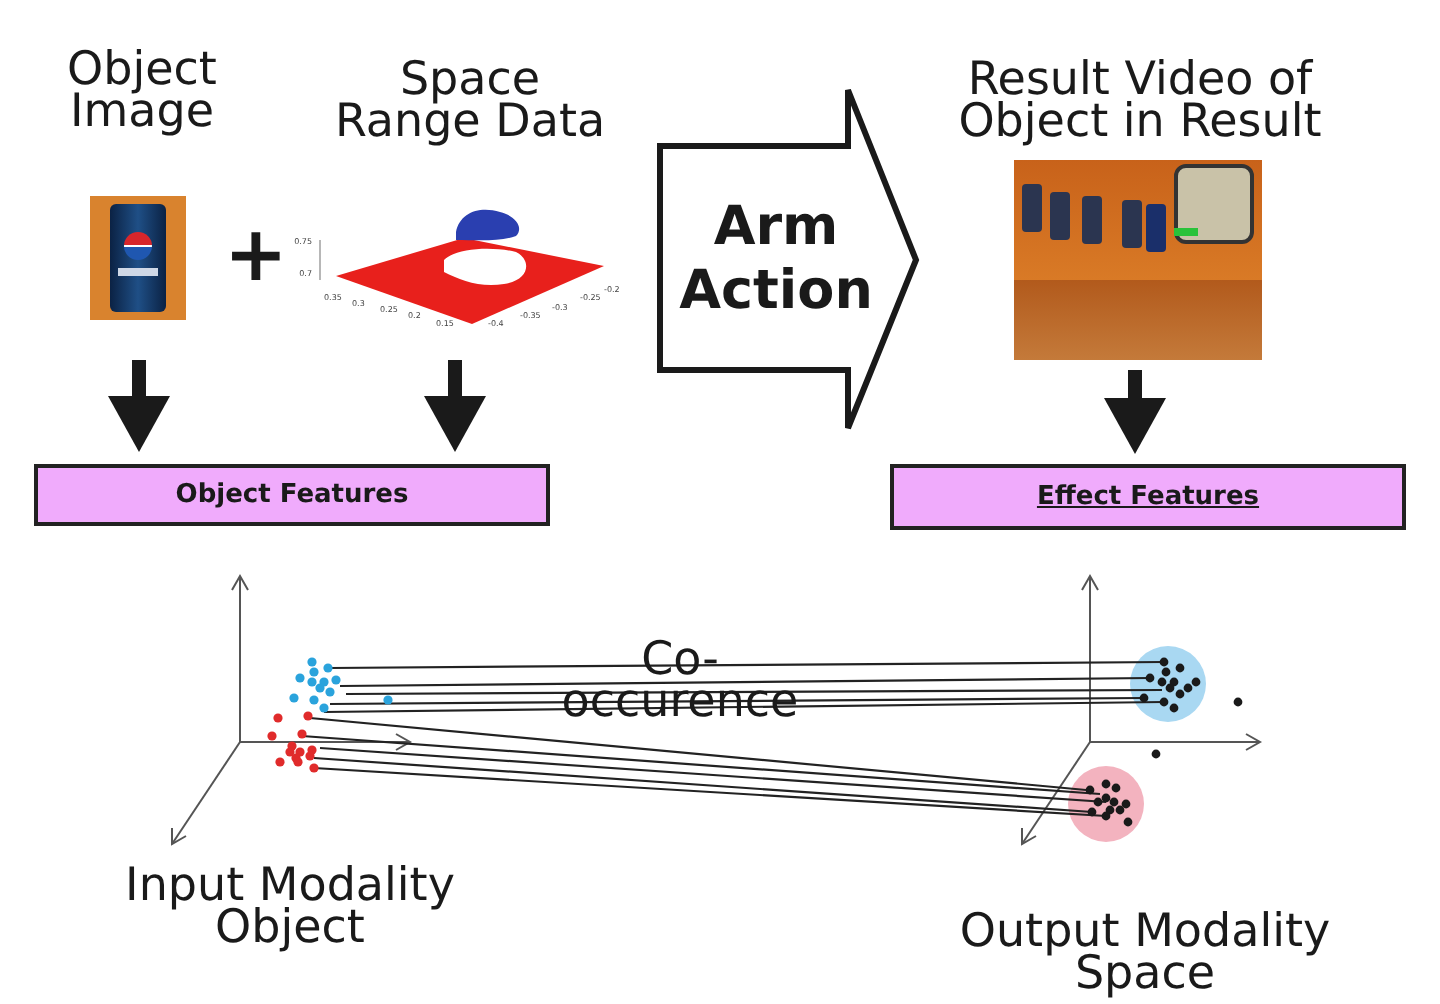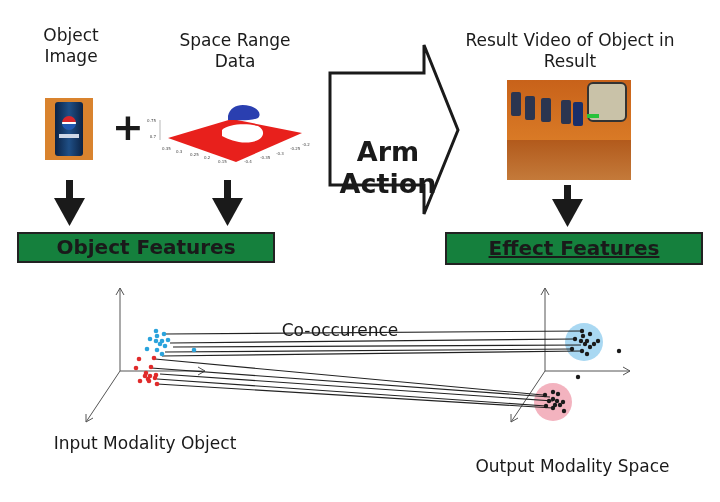--- a/index.html
+++ b/index.html
@@ -1,21 +1,21 @@
 <!DOCTYPE html>
 <html><head>
 <meta charset="utf-8">
 <style>
   html, body { margin: 0; padding: 0; background: #ffffff; }
   body { width: 720px; height: 502px; position: relative; overflow: hidden; font-family: "DejaVu Sans", sans-serif; }
-  .label { position: absolute; text-align: center; color: #1a1a1a; font-size: 17px; line-height: 21px; }
-  .feat { position: absolute; background: #15803d; border: 2px solid #222; box-sizing: border-box; text-align: center; font-weight: bold; font-size: 20px; color: #1a1a1a; }
+  .label { position: absolute; text-align: center; color: #1a1a1a; font-size: 23px; line-height: 21px; }
+  .feat { position: absolute; background: #f0abfc; border: 2px solid #222; box-sizing: border-box; text-align: center; font-weight: bold; font-size: 13px; color: #1a1a1a; }
   svg { position: absolute; left: 0; top: 0; }
   .thumb { position: absolute; box-sizing: border-box; }
-  .arm-text { position: absolute; text-align: center; font-weight: bold; font-size: 27px; line-height: 32px; color: #1a1a1a; margin-top: 38px; }
+  .arm-text { position: absolute; text-align: center; font-weight: bold; font-size: 27px; line-height: 32px; color: #1a1a1a; }
 </style>
 </head>
 <body>
 
 <div class="label" style="left:30px; top:25px; width:82px;">Object Image</div>
 <div class="label" style="left:160px; top:30px; width:150px;">Space Range Data</div>
 <div class="label" style="left:450px; top:30px; width:240px;">Result Video of Object in Result</div>
 
 <div class="thumb" style="left:45px; top:98px; width:48px; height:62px; background:#d9832e;">
   <div style="position:absolute; left:10px; top:4px; width:28px; height:54px; background:linear-gradient(90deg,#0b2244,#1f4f86,#0b2244); border-radius:3px;">

